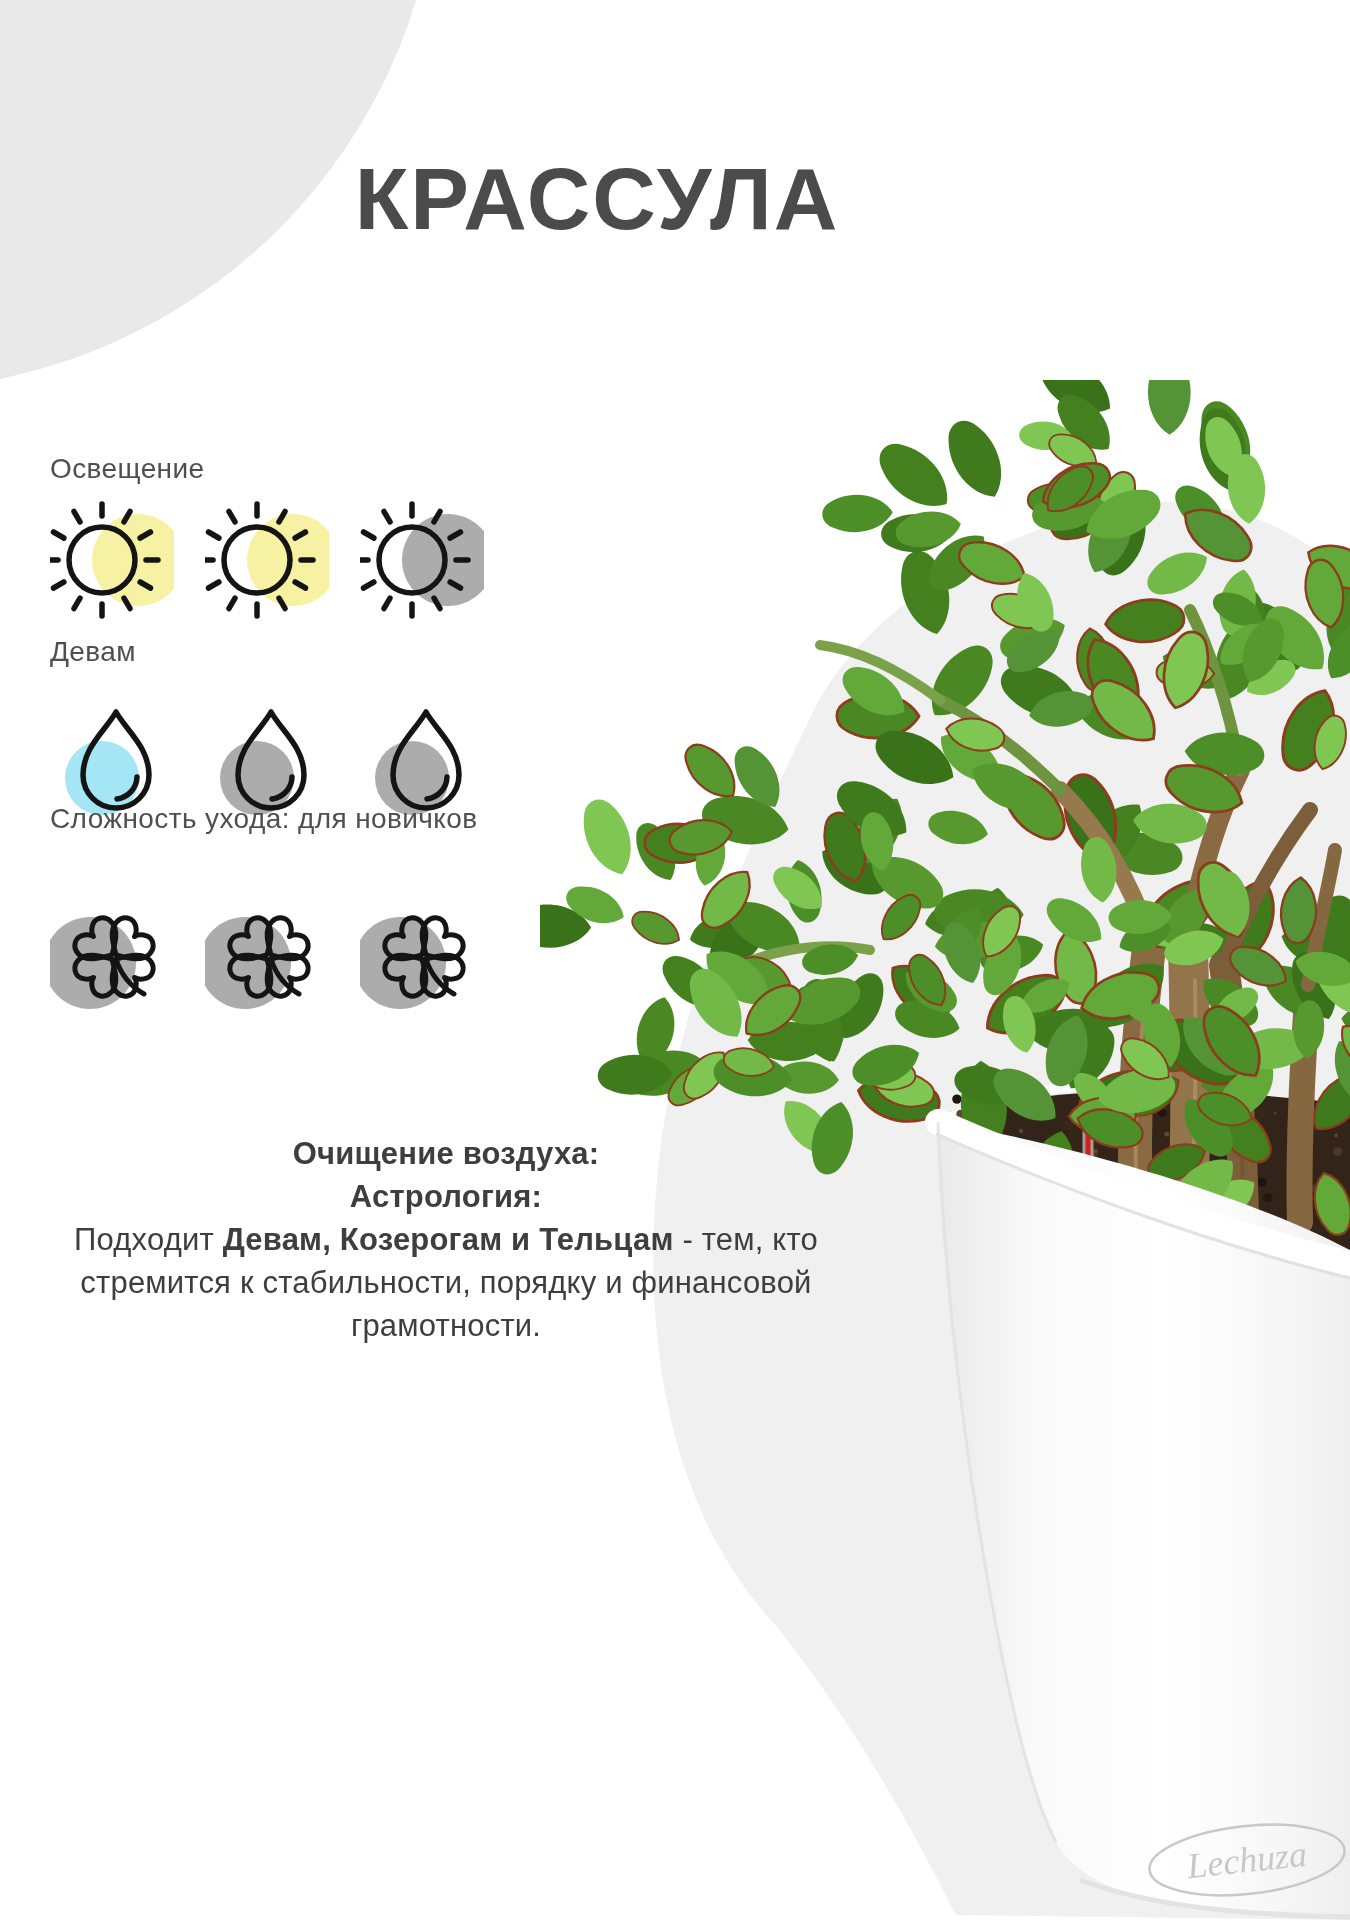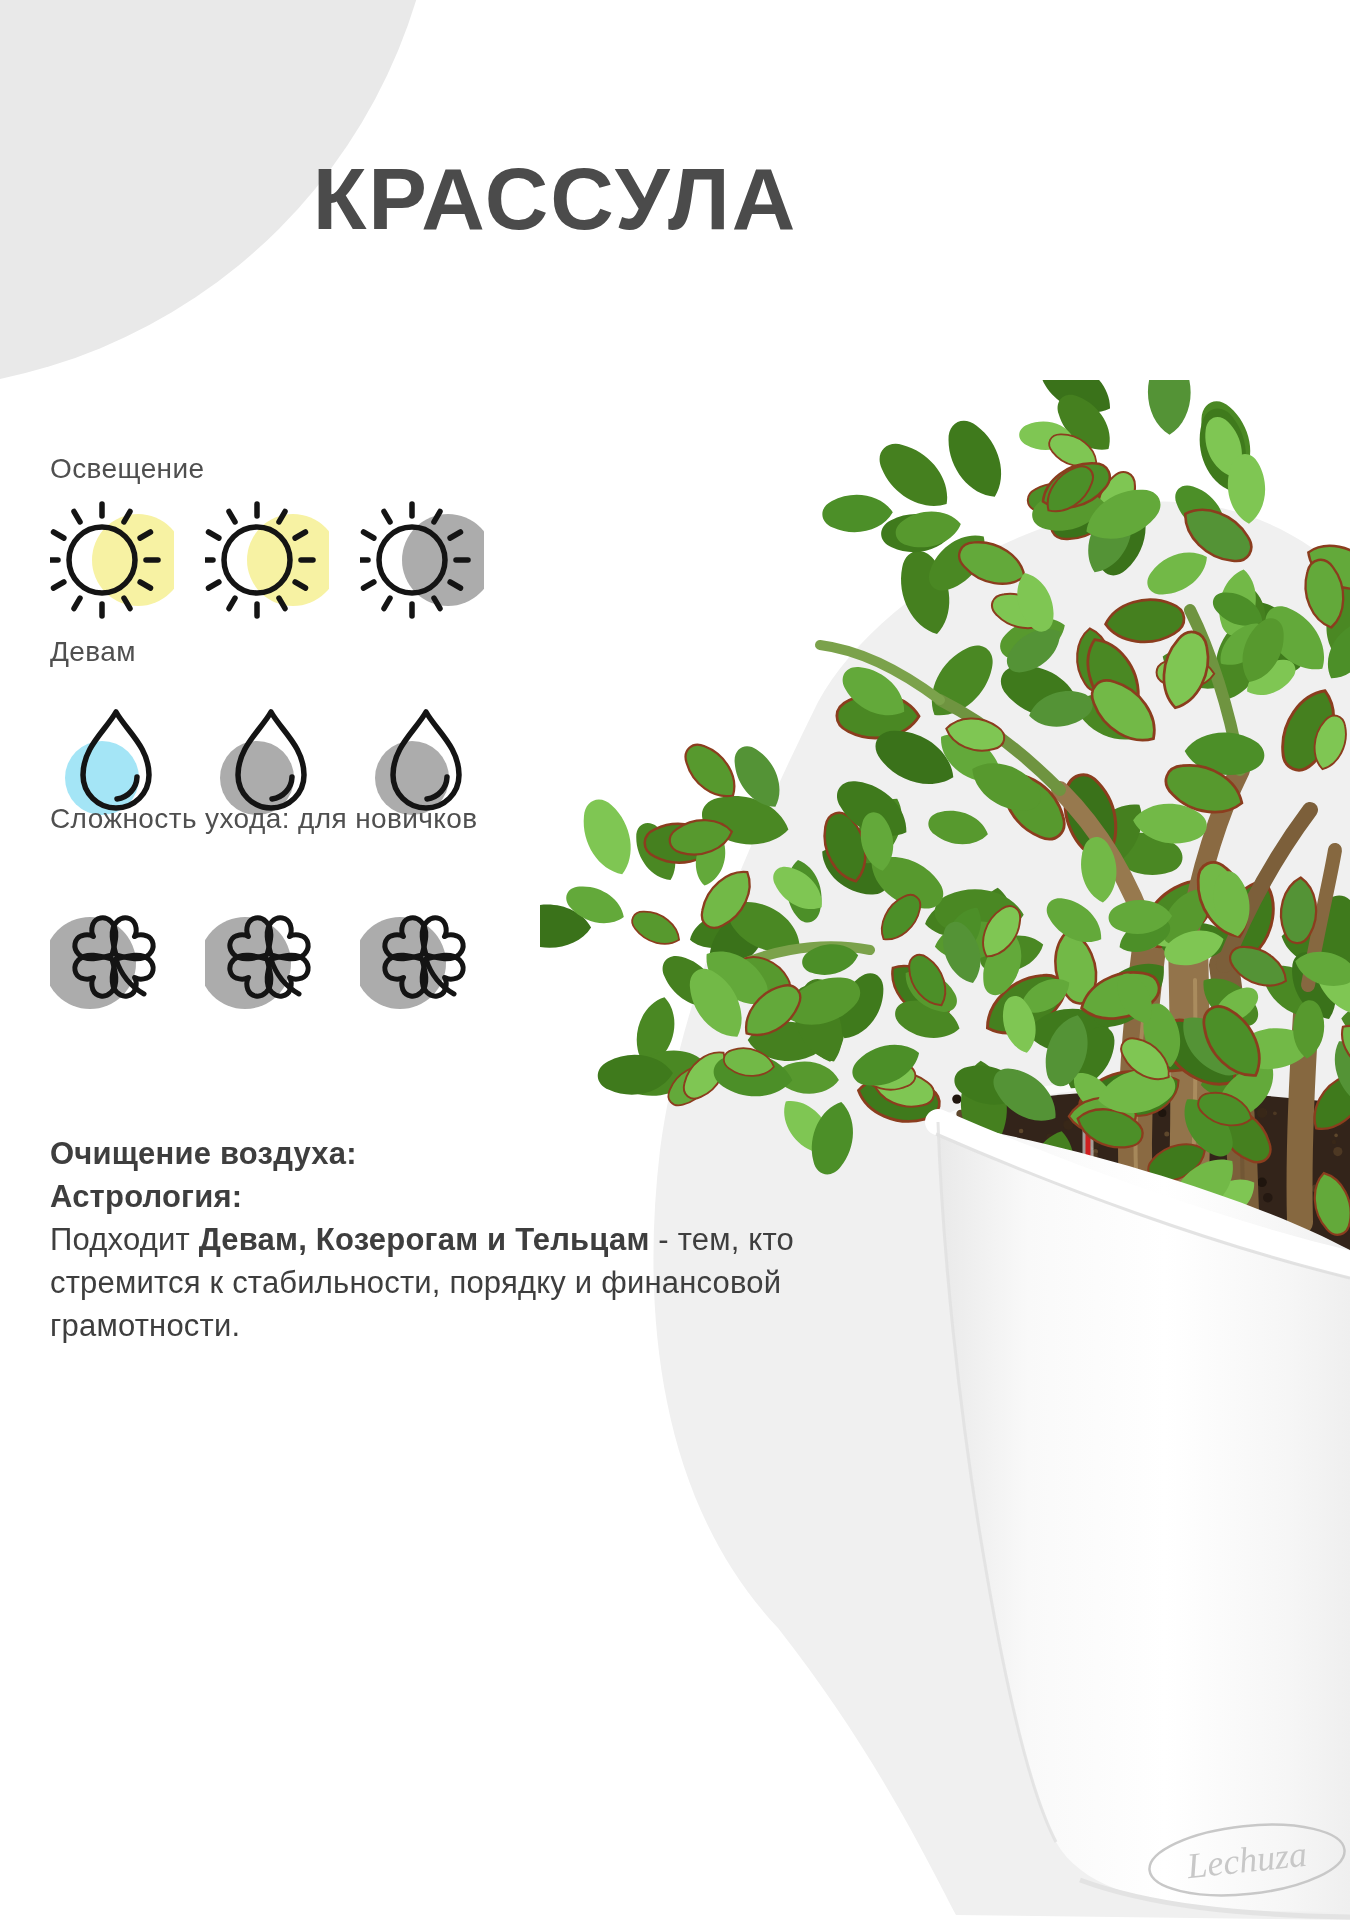--- a/index.html
+++ b/index.html
@@ -8,36 +8,37 @@
     background:#ffffff;font-family:"Liberation Sans",sans-serif;
   }
   .corner-blob{
     position:absolute;left:-660px;top:-710px;width:1100px;height:1100px;
     border-radius:50%;background:var(--corner-blob,#e9e9e9);z-index:0;
   }
   .title{
     position:absolute;top:148px;left:0;width:1110px;margin:0;text-align:center;
     font-size:88px;font-weight:700;letter-spacing:2px;color:var(--title-color,#4b4b4b);
     z-index:2;
+    padding-left:42px;
   }
   .care-label{
     position:absolute;left:50px;font-size:28px;color:var(--label-color,#4f4f4f);
     letter-spacing:.4px;z-index:2;
   }
   #light-label{top:453px;}
   #water-label{top:636px;}
   #difficulty-label{top:803px;}
   .icon-row{position:absolute;left:50px;display:flex;gap:31px;z-index:2;}
   #light-row{top:498px;}
   #water-row{top:700px;}
   #difficulty-row{top:899px;}
   .icon-cell{width:124px;height:124px;}
   .info{
     position:absolute;left:50px;top:1132px;width:792px;z-index:3;
-    font-size:31px;line-height:43px;color:var(--body-color,#3e3e3e);letter-spacing:.2px;
+    font-size:31px;line-height:43px;color:var(--body-color,#3e3e3e);letter-spacing:.2px;text-align:center;
   }
   .info-heading{display:block;font-weight:700;}
   .bold-inline{font-weight:700;}
   .plant-wrap{position:absolute;right:0;top:380px;width:810px;height:1540px;z-index:1;}
   svg{display:block;}
 </style>
 </head>
 <body>
 
 <svg width="0" height="0" aria-hidden="true">

